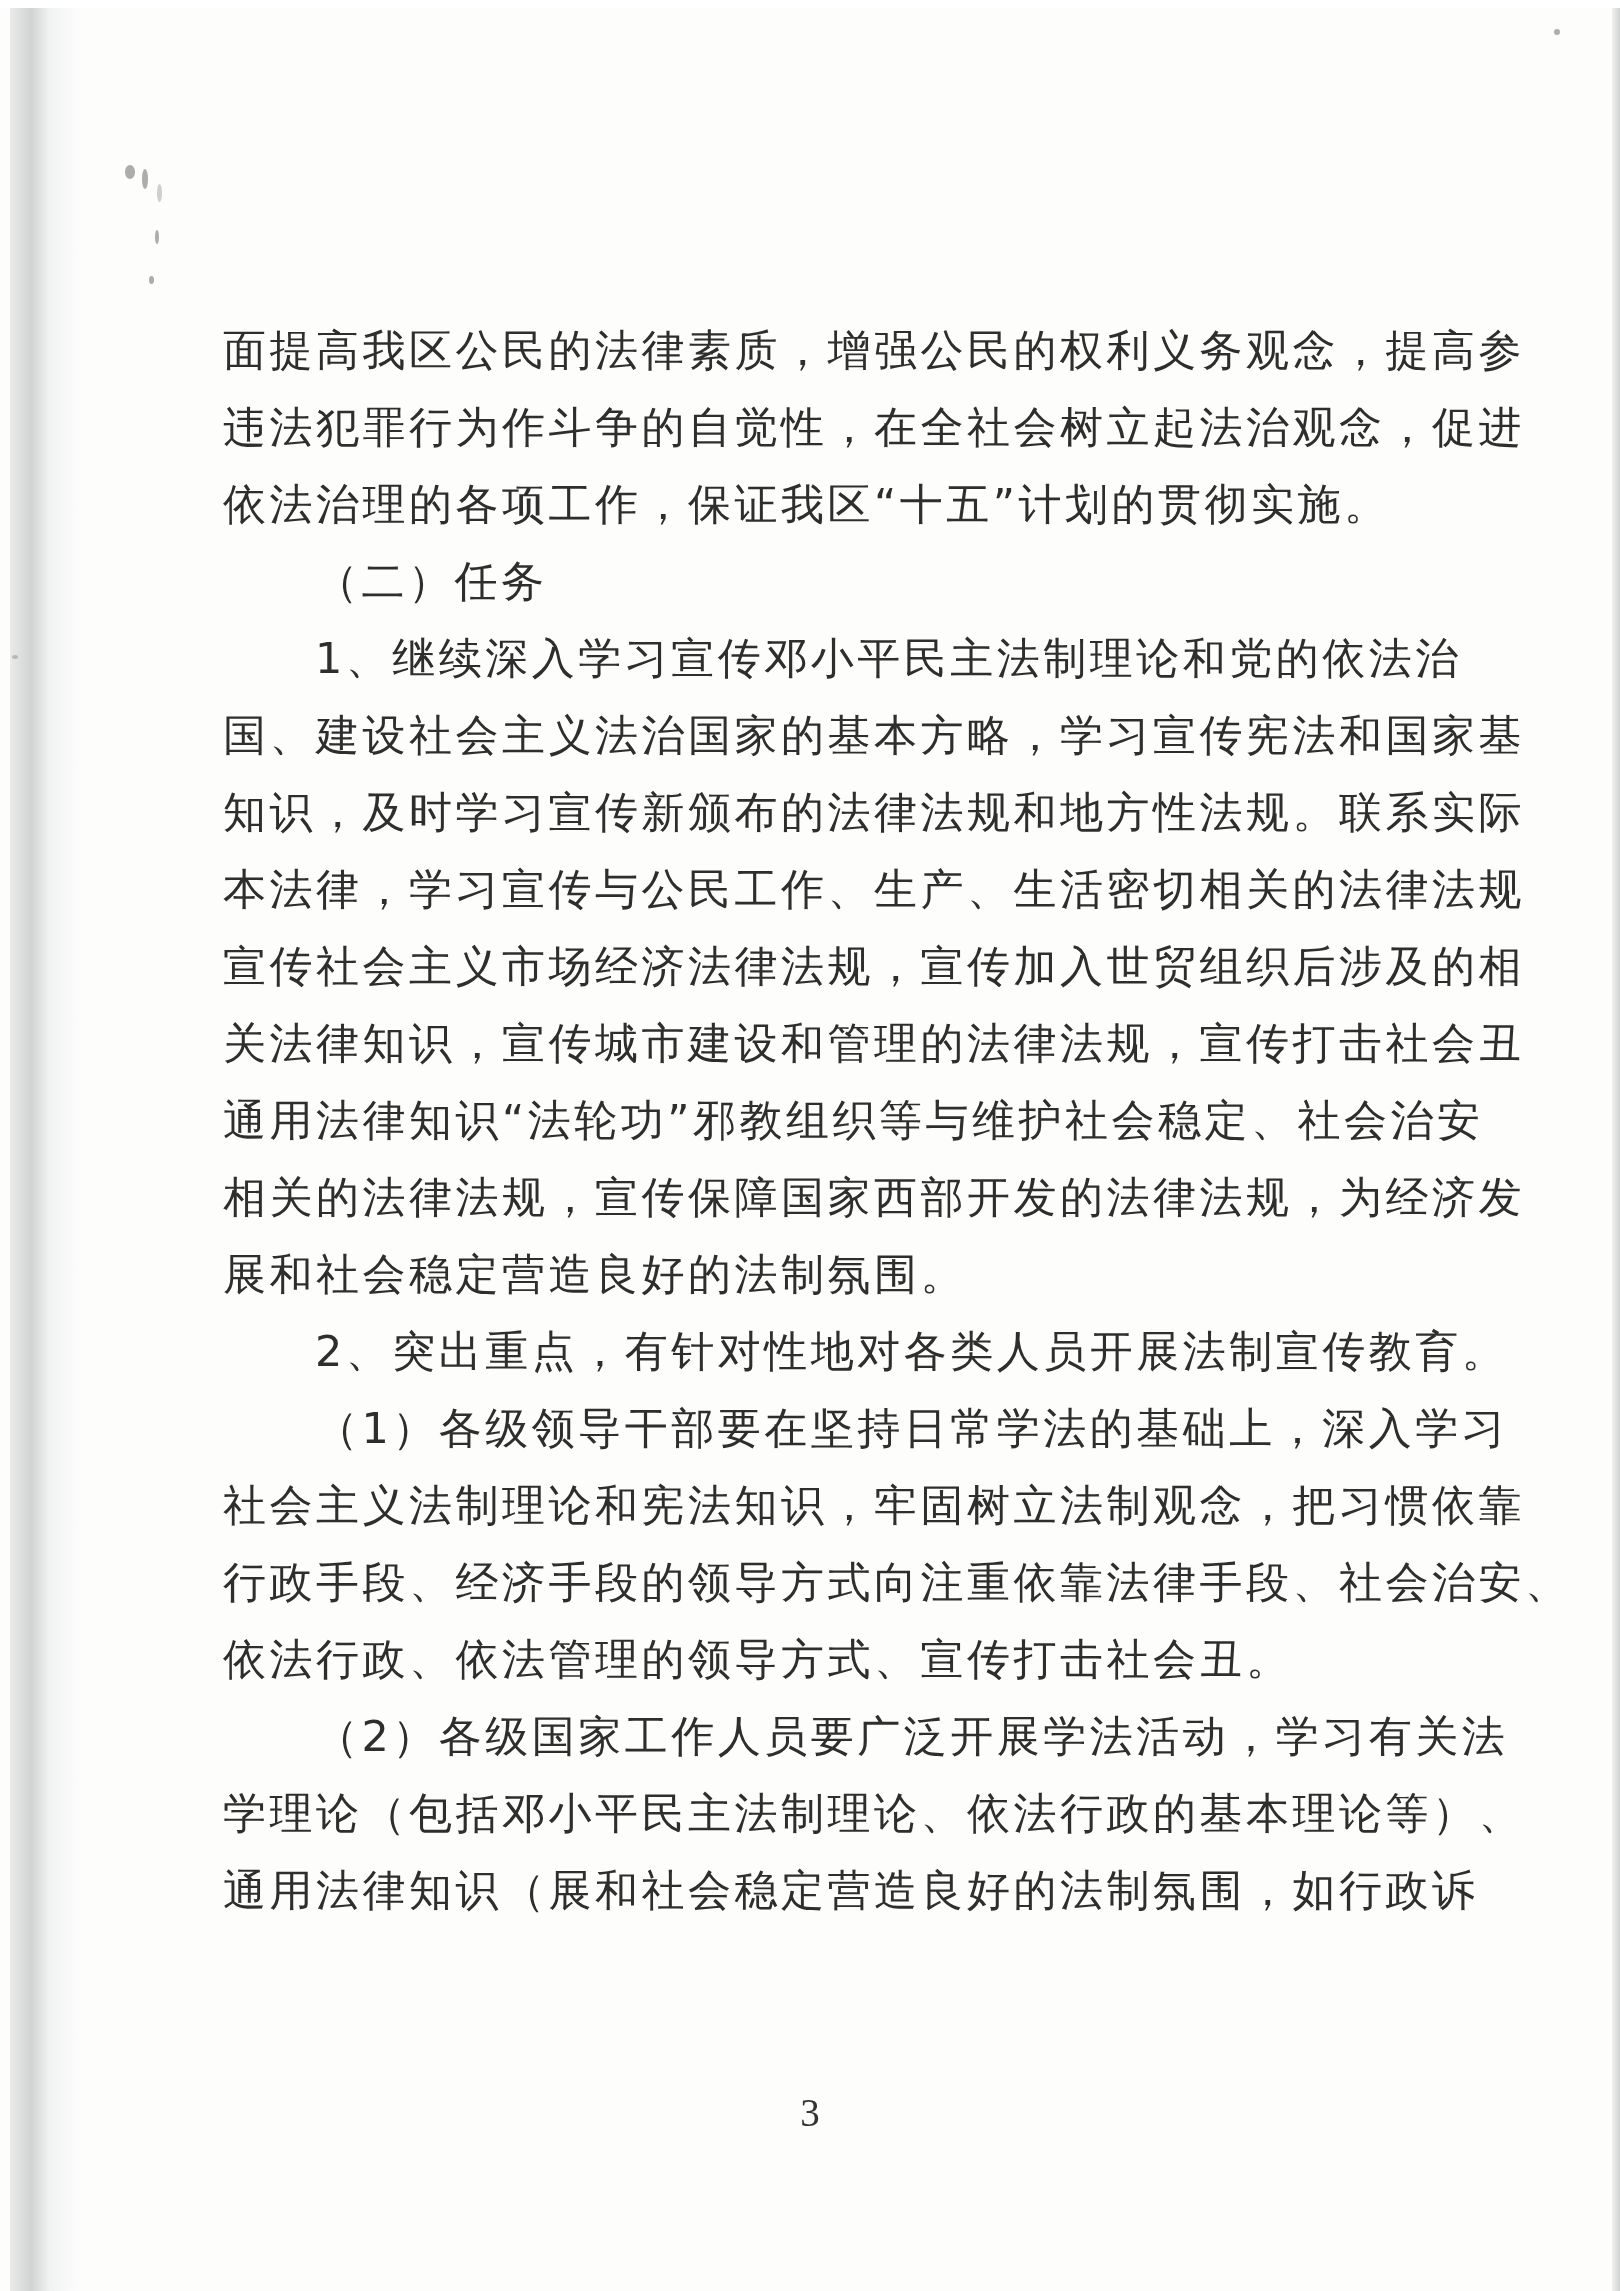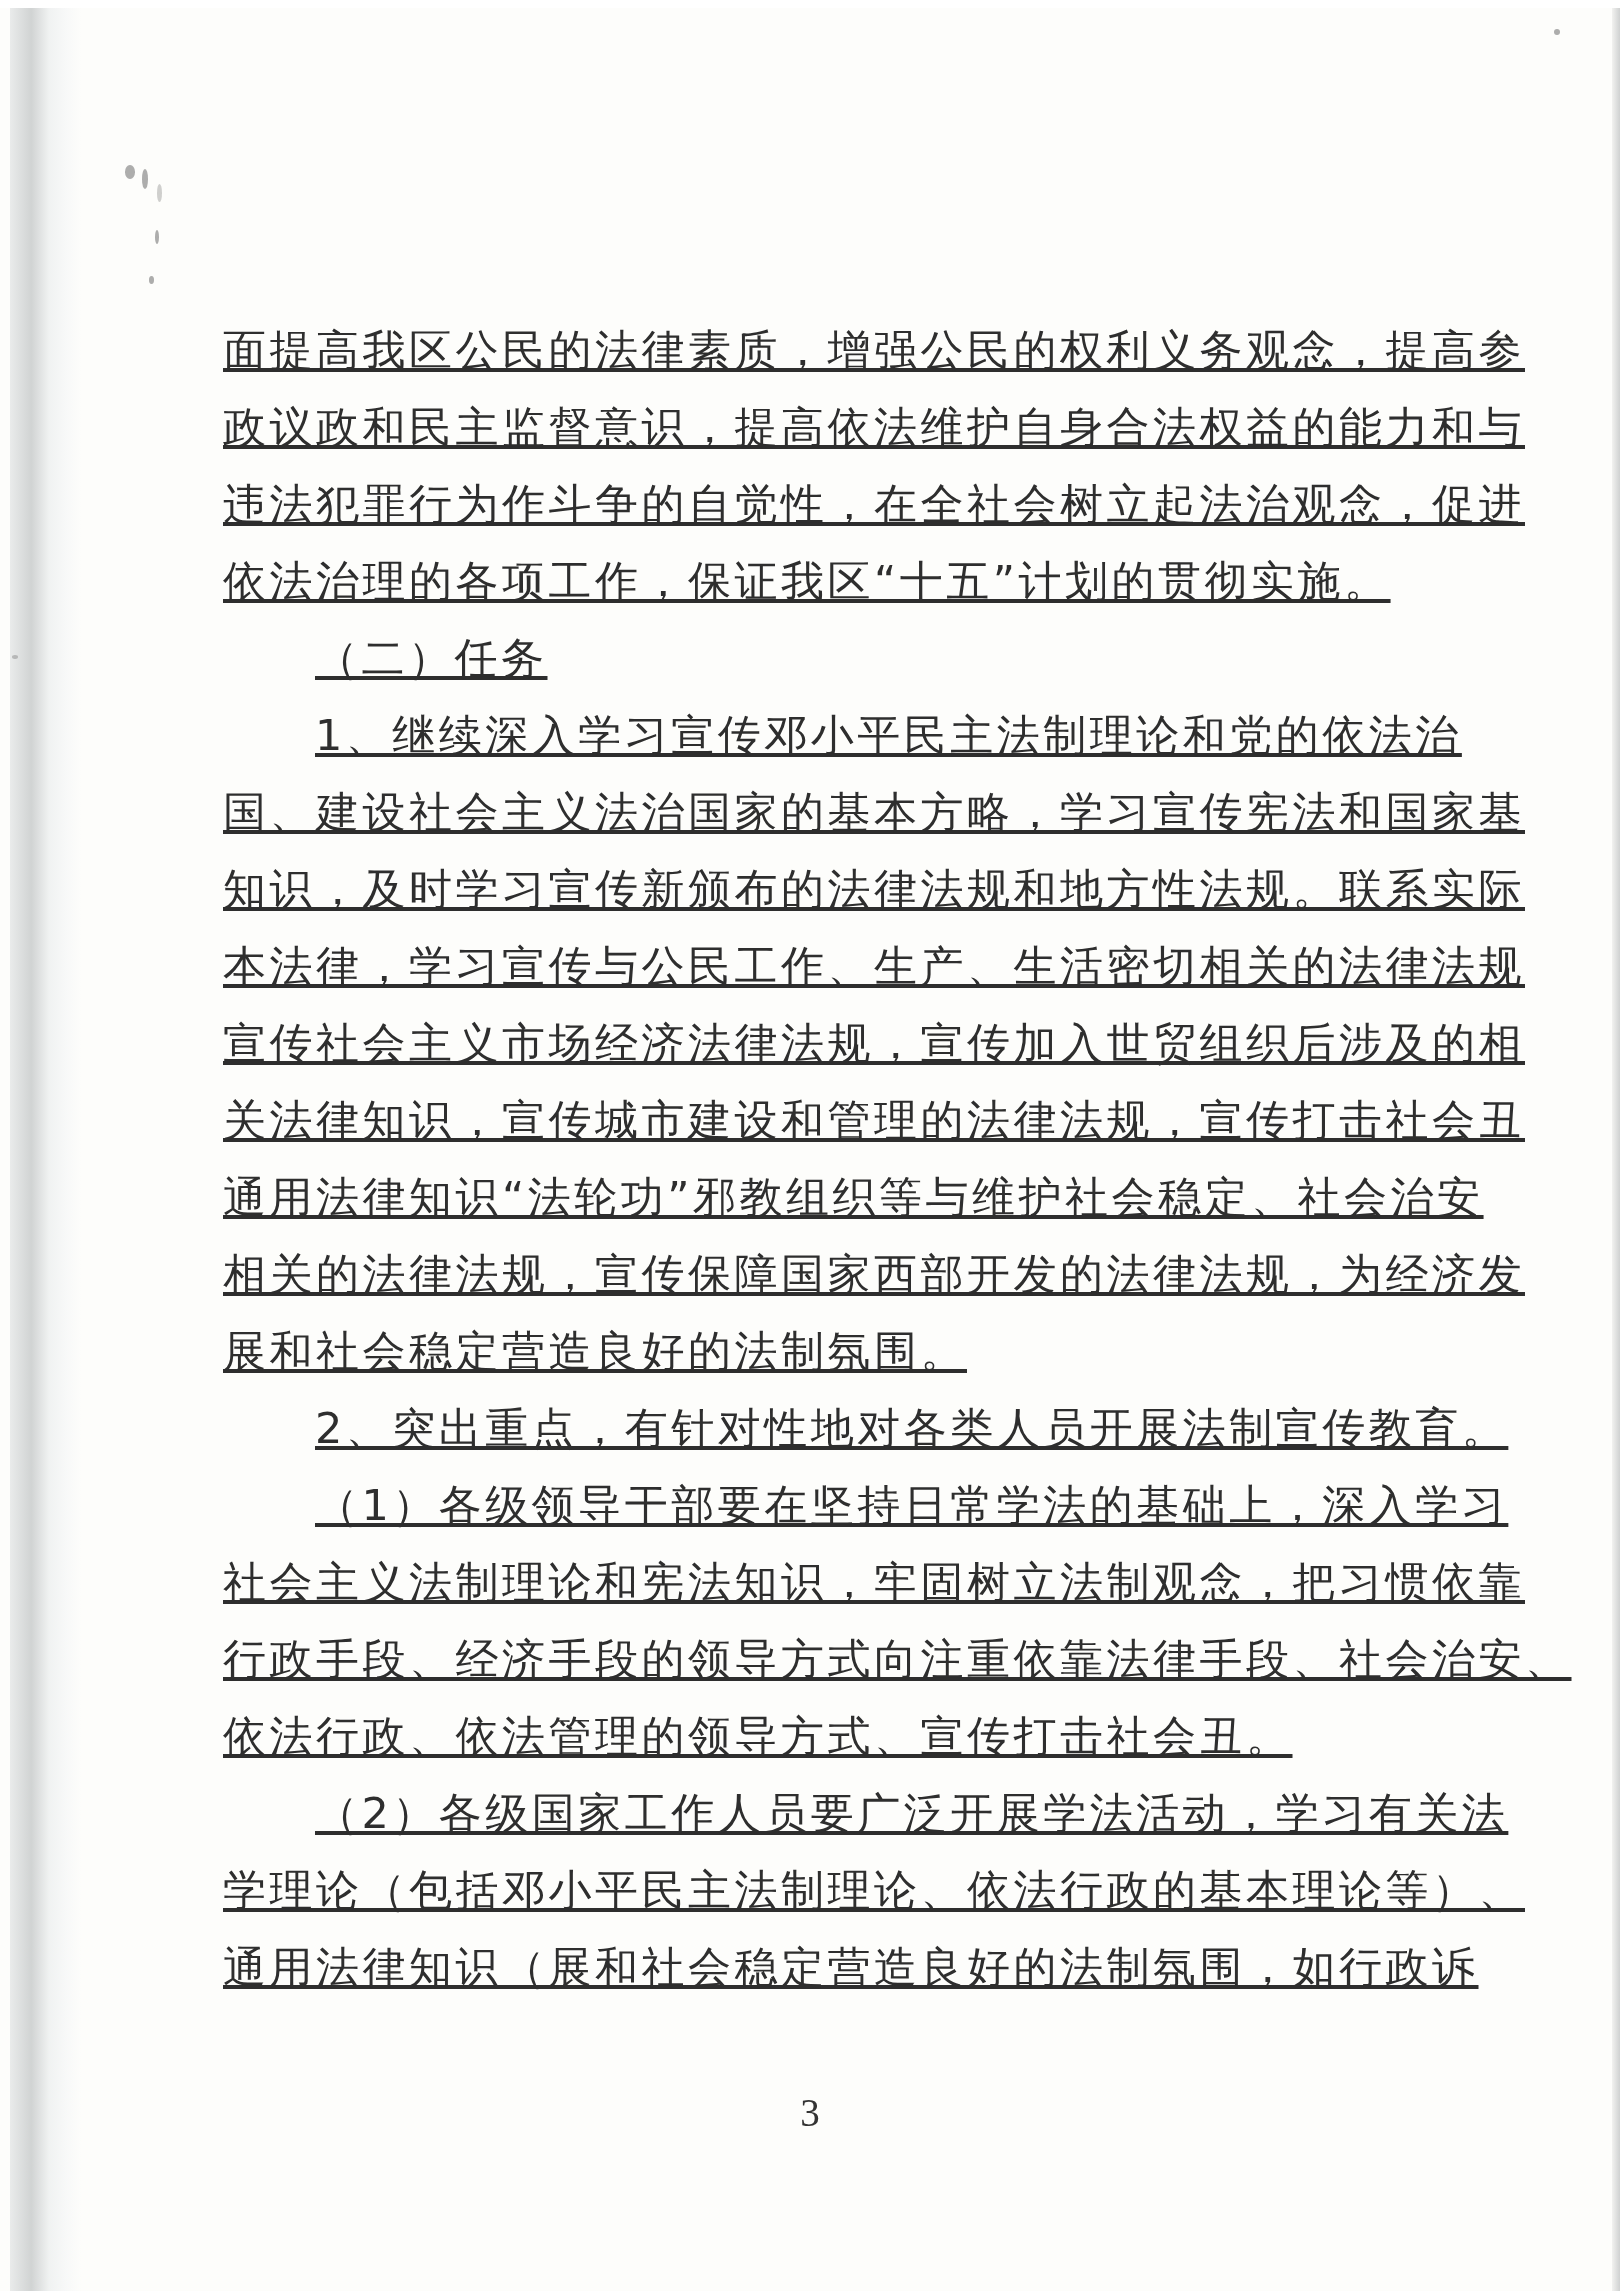--- a/index.html
+++ b/index.html
@@ -54,21 +54,20 @@
     .line {
       font-size: 43px;
       line-height: 77px;
       height: 77px;
       white-space: nowrap;
       letter-spacing: 3.5px;
       font-weight: 400;
       text-align: justify;
       text-align-last: justify;
       color: #2e2e2e;
-      text-decoration: underline;
     }
     .line.last {
       text-align-last: left;
     }
     .line.indent {
       padding-left: 92px;
     }
     .line.heading {
       padding-left: 92px;
       text-align-last: left;
@@ -94,21 +93,20 @@
 <div class="speck" style="left:125px;top:165px;width:9.8px;height:13.7px;"></div>
 <div class="speck" style="left:142px;top:169px;width:5.9px;height:19.6px;"></div>
 <div class="speck" style="left:157px;top:184px;width:4.9px;height:17.6px;opacity:0.4;"></div>
 <div class="speck" style="left:155px;top:230px;width:3.9px;height:13.7px;"></div>
 <div class="speck" style="left:149px;top:276px;width:4.9px;height:7.8px;"></div>
 <div class="speck" style="left:1554px;top:29px;width:5.9px;height:5.9px;"></div>
 <div class="speck" style="left:11.8px;top:655px;width:5.9px;height:3.9px;opacity:0.5;"></div>
 
 <div class="page">
   <div class="line">面提高我区公民的法律素质，增强公民的权利义务观念，提高参</div>
-  <div class="line">政议政和民主监督意识，提高依法维护自身合法权益的能力和与</div>
   <div class="line">违法犯罪行为作斗争的自觉性，在全社会树立起法治观念，促进</div>
   <div class="line last">依法治理的各项工作，保证我区“十五”计划的贯彻实施。</div>
   <div class="line heading">（二）任务</div>
   <div class="line indent">1、继续深入学习宣传邓小平民主法制理论和党的依法治</div>
   <div class="line">国、建设社会主义法治国家的基本方略，学习宣传宪法和国家基</div>
   <div class="line">知识，及时学习宣传新颁布的法律法规和地方性法规。联系实际</div>
   <div class="line">本法律，学习宣传与公民工作、生产、生活密切相关的法律法规</div>
   <div class="line">宣传社会主义市场经济法律法规，宣传加入世贸组织后涉及的相</div>
   <div class="line">关法律知识，宣传城市建设和管理的法律法规，宣传打击社会丑</div>
   <div class="line">通用法律知识“法轮功”邪教组织等与维护社会稳定、社会治安</div>

